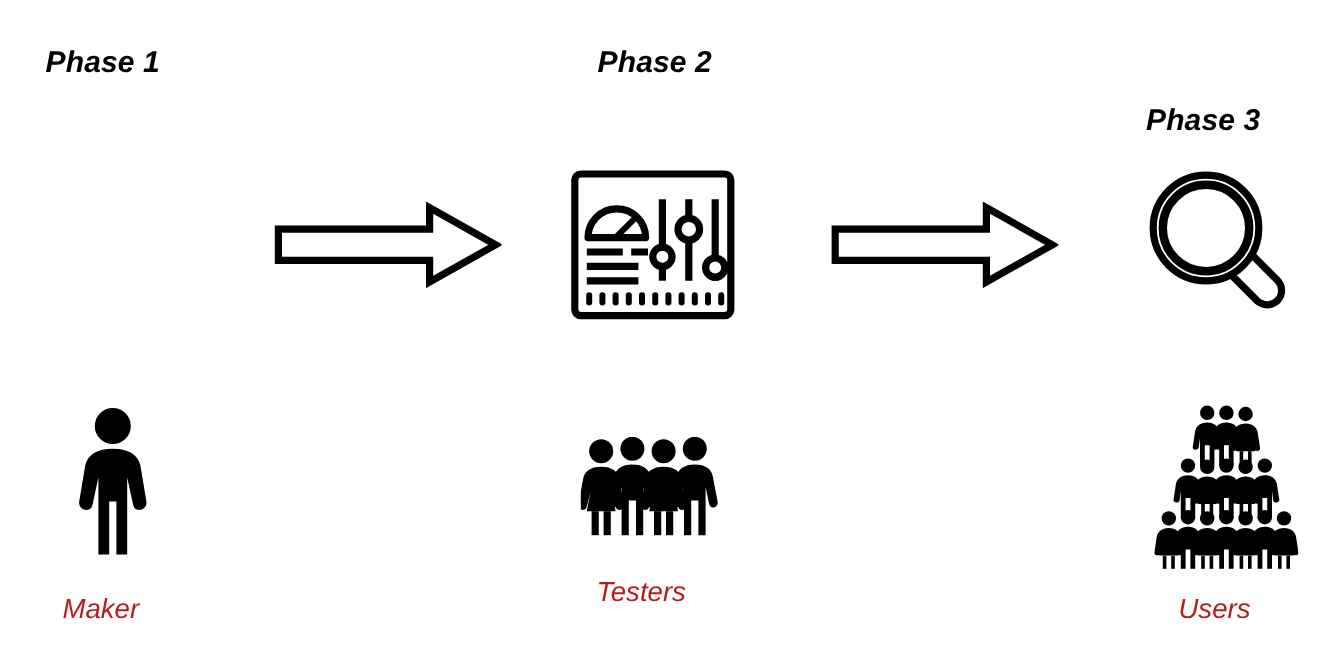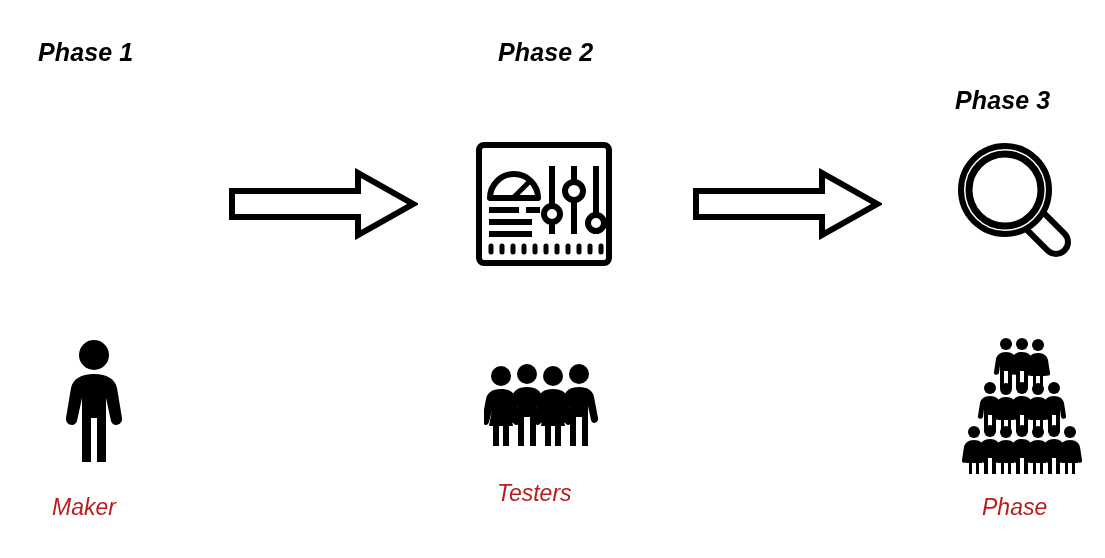--- a/index.html
+++ b/index.html
@@ -293,15 +293,15 @@
           <rect x="110" y="127" width="3" height="11"></rect>
         </g>
       </g>
     </svg>
   </div>
 
   <div class="caption" id="caption-maker">Maker</div>
 
   <div class="caption" id="caption-testers">Testers</div>
 
-  <div class="caption" id="caption-users">Phase</div>
+  <div class="caption" id="caption-users">Users</div>
 
 </div>
 
 </body></html>

